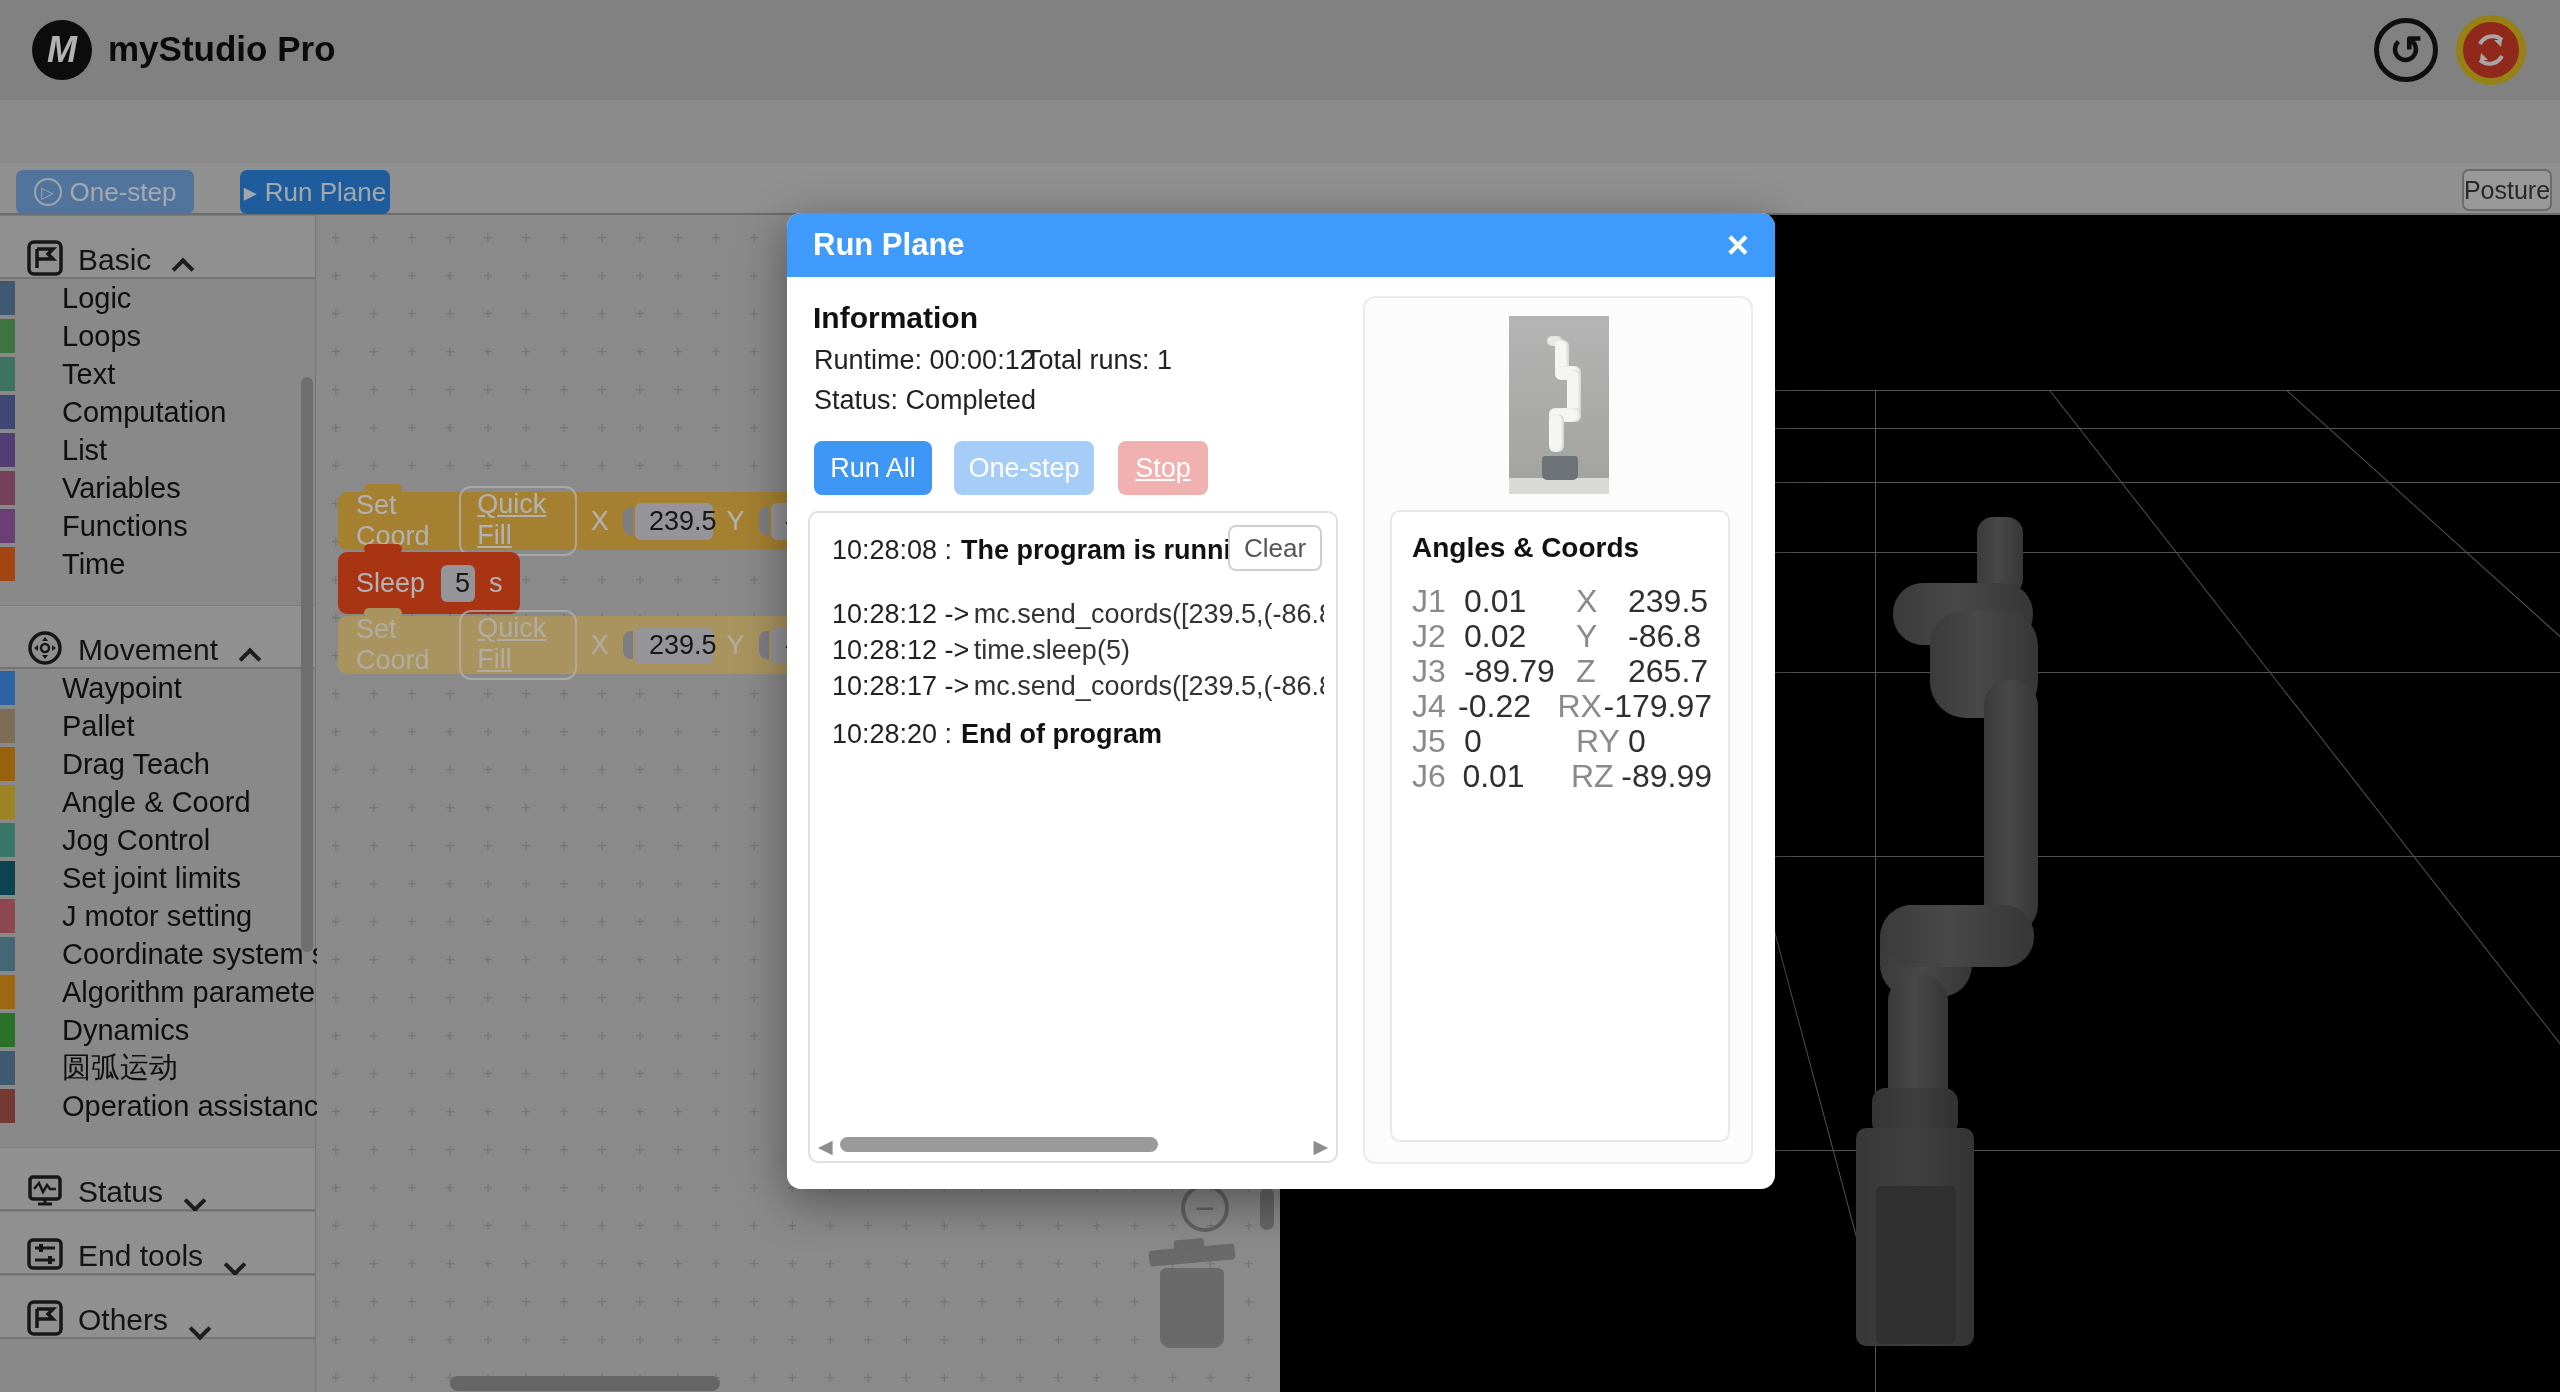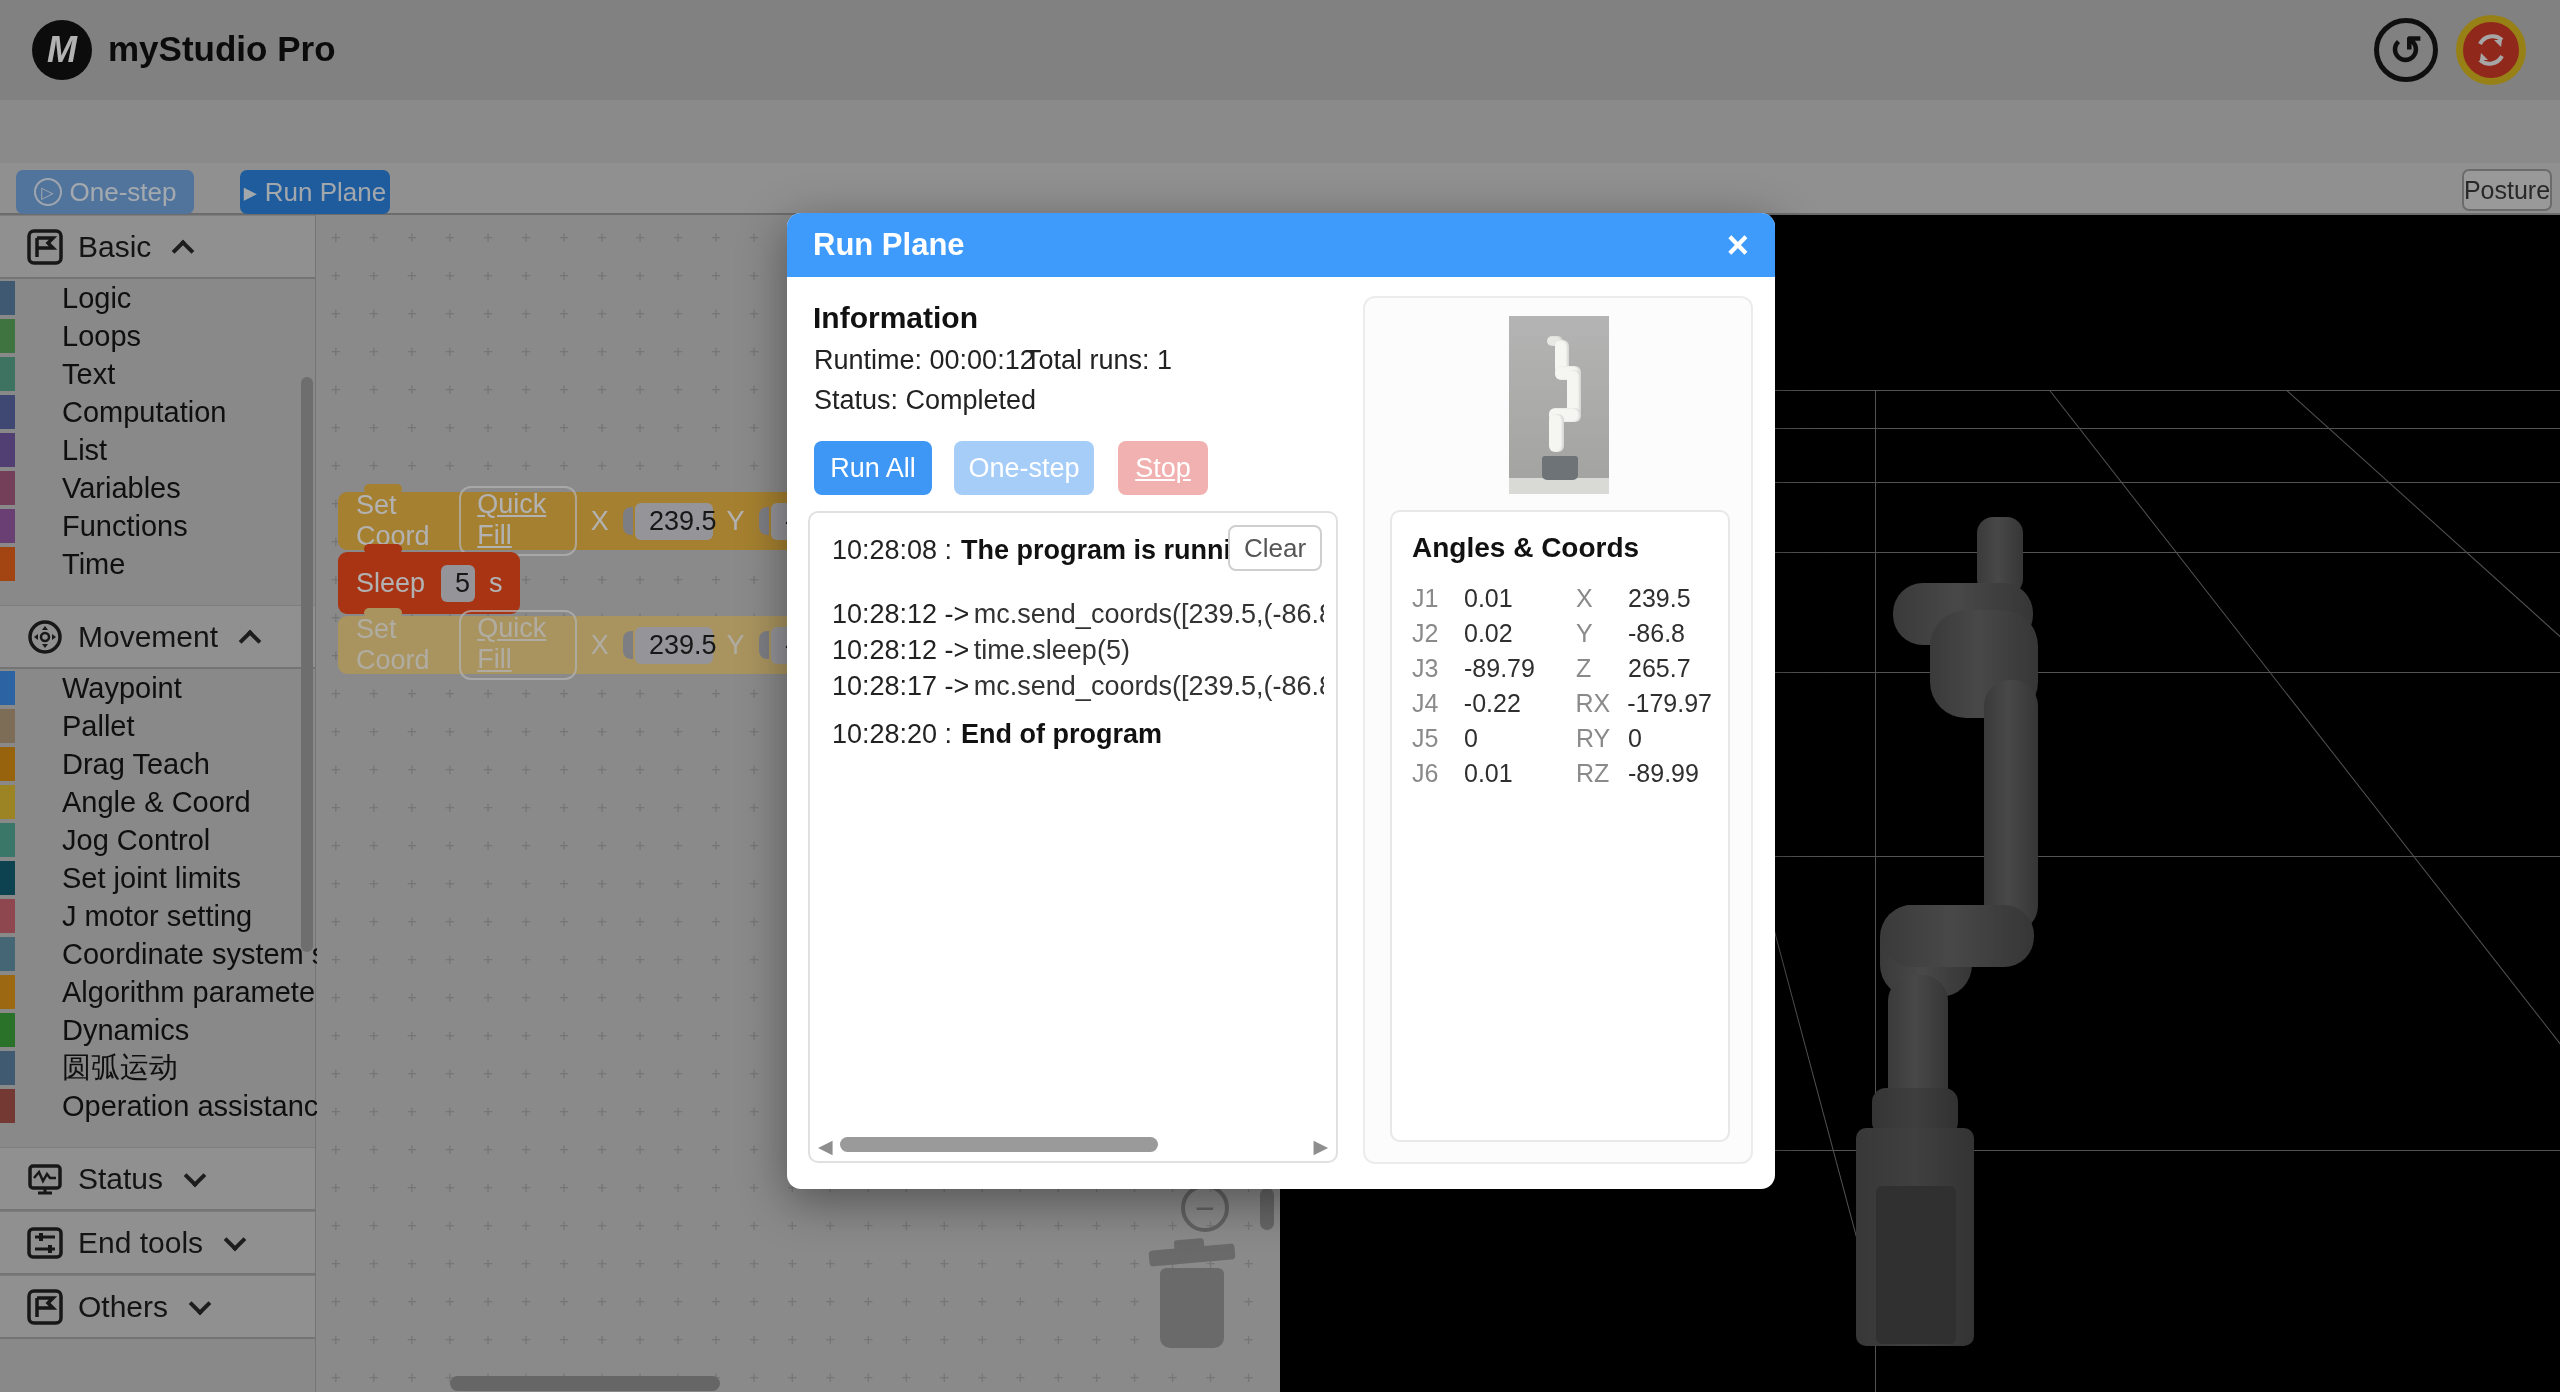--- a/index.html
+++ b/index.html
@@ -26,21 +26,21 @@
   .exitBtn{position:absolute;left:2452px;top:13px;width:96px;height:48px;background:#2b85e2;border-radius:7px;
         color:#e8eef7;font-size:27px;display:flex;align-items:center;justify-content:center;}
   .postureBtn{position:absolute;left:2462px;top:6px;width:90px;height:42px;background:#dcdcdc;border:2px solid #9a9a9a;
         border-radius:7px;color:#3a3a3a;font-size:25px;display:flex;align-items:center;justify-content:center;}
   .playCircle{display:inline-flex;width:28px;height:28px;border:2px solid rgba(255,255,255,.8);border-radius:50%;
         align-items:center;justify-content:center;font-size:16px;color:rgba(255,255,255,.85);}
 
   
   .sidebar{position:absolute;left:0;top:215px;width:316px;height:1177px;background:#c4c4c4;border-right:1px solid #a8a8a8;}
   .secHdr{position:relative;height:64px;background:#cecece;border-bottom:2px solid #a6a6a6;border-top:1px solid #b5b5b5;
-        display:flex;align-items:center;padding-left:26px;gap:14px;font-size:30px;color:#1d1d1d;}
+        display:flex;align-items:flex-end;padding-left:26px;gap:14px;font-size:30px;color:#1d1d1d;}
   .secHdr svg{width:38px;height:38px;flex:0 0 auto;}
   .chev{width:16px;height:16px;border-right:4px solid #2a2a2a;border-bottom:4px solid #2a2a2a;margin-left:10px;}
   .chev.up{transform:rotate(-135deg);margin-top:8px;}
   .chev.down{transform:rotate(45deg);margin-top:-6px;}
   .catItem{position:relative;height:38px;display:flex;align-items:center;font-size:29px;color:#161616;}
   .catItem .bar{position:absolute;left:0;top:2px;width:15px;height:34px;}
   .catItem .lbl{margin-left:62px;white-space:nowrap;}
   .gap22{height:22px;}
   .sideScroll{position:absolute;right:2px;top:162px;width:12px;height:575px;background:#9e9e9e;border-radius:6px;}
 
@@ -92,21 +92,21 @@
   .hsb{position:absolute;left:0;bottom:6px;width:100%;height:20px;}
   .hsb .ar{position:absolute;top:0;font-size:19px;color:#8e8e8e;}
   .hsb .thumb{position:absolute;left:30px;top:2px;width:318px;height:15px;background:#9a9a9a;border-radius:8px;}
   .rightCard{position:absolute;left:576px;top:83px;width:390px;height:868px;background:#fcfcfc;border:2px solid #ececec;border-radius:12px;}
   .photo{position:absolute;left:144px;top:18px;width:100px;height:178px;background:linear-gradient(#b4b4b4,#a2a2a0);overflow:hidden;}
   .photo .floor{position:absolute;left:0;bottom:0;width:100%;height:16px;background:#d9d9d6;}
   .pr{position:absolute;background:#f5f5f2;border-radius:6px;box-shadow:inset -2px 0 2px rgba(0,0,0,.12);}
   .pbase{position:absolute;left:33px;top:140px;width:36px;height:24px;background:#6d7377;border-radius:3px 3px 5px 5px;}
   .anglesCard{position:absolute;left:25px;top:212px;width:340px;height:632px;background:#fff;border:2px solid #e8e8e8;border-radius:10px;}
   .acTitle{position:absolute;left:20px;top:20px;font-size:28px;font-weight:bold;color:#111;}
-  .acRow{position:absolute;left:20px;width:300px;height:35px;font-size:25px;display:flex;}
+  .acRow{position:absolute;left:20px;width:300px;height:35px;font-size:32px;display:flex;align-items:center;}
   .acRow .jl{width:52px;color:#8a8a8a;}
   .acRow .jv{width:112px;color:#2f2f2f;}
   .acRow .cl{width:52px;color:#8a8a8a;}
   .acRow .cv{flex:1;color:#2f2f2f;}
 </style>
 </head>
 <body>
 
 <div id="app">
 

